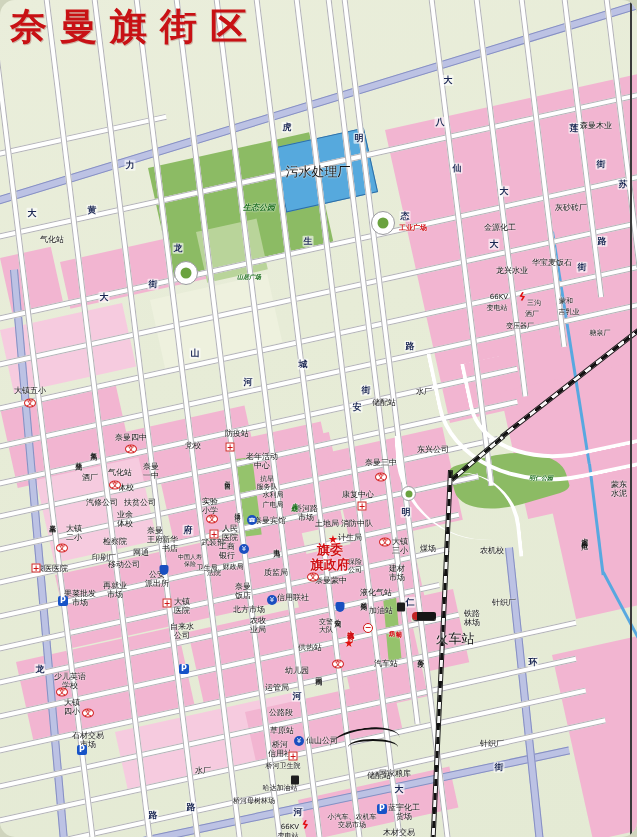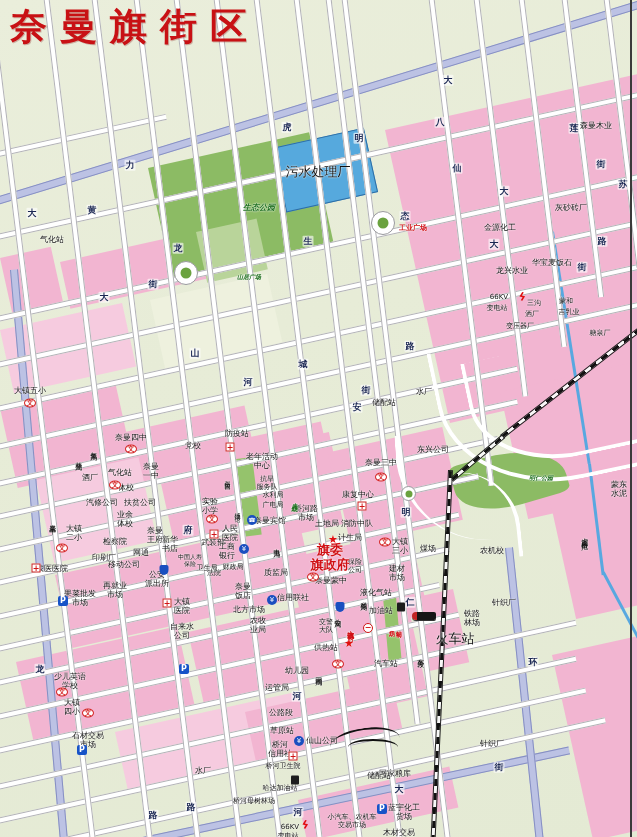--- a/index.html
+++ b/index.html
@@ -1,18 +1,18 @@
 <!DOCTYPE html>
 <html><head>
 <meta charset="utf-8">
 <style>
   html,body{margin:0;padding:0;background:#cfd4bd;}
   #map{position:relative;width:637px;height:837px;overflow:hidden;
        background:linear-gradient(160deg,#eaeedb 0%,#e7ecd7 40%,#e4ead4 100%);
-       font-family:"DejaVu Sans",sans-serif;}
+       font-family:"DejaVu Sans",sans-serif;border-radius:15px;}
   
   #titlebox{position:absolute;left:10px;top:2px;z-index:50;}
   #title{margin:0;font-family:"DejaVu Serif",serif;font-weight:bold;color:#c81114;
          font-size:37px;letter-spacing:13px;text-shadow:1px 1px 0 rgba(120,0,0,.25);}
   #subtitle{margin:0;padding-left:10px;font-size:24px;color:#151515;font-weight:bold;letter-spacing:1px;}
   
   .blk{position:absolute;background:#f2b5d1;transform:rotate(-12.5deg);transform-origin:0 0;z-index:2;}
   .blk.lite{background:#f6cbdf;}
   .blk.cream{background:#eef1de;}
   .park{position:absolute;background:#8cbb64;transform:rotate(-12.5deg);transform-origin:0 0;z-index:3;}
@@ -218,21 +218,21 @@
 医院</span>
       <span class="lbl " style="left: 182px; top: 631px;">自来水
 公司</span>
       <span class="lbl " style="left: 243px; top: 591px;">奈曼
 饭店</span>
       <span class="lbl " style="left: 293px; top: 598px;">信用联社</span>
       <span class="lbl " style="left: 249px; top: 610px;">北方市场</span>
       <span class="lbl " style="left: 258px; top: 625px;">农牧
 业局</span>
       <span class="lbl " style="left: 276px; top: 573px;">质监局</span>
-      <span class="lbl " style="left: 310px; top: 648px; margin-left: 16px;">供热站</span>
+      <span class="lbl " style="left: 310px; top: 648px;">供热站</span>
       <span class="lbl " style="left: 297px; top: 671px;">幼儿园</span>
       <span class="lbl v s7" style="left: 318px; top: 673px;">国税局</span>
       <span class="lbl " style="left: 70px; top: 681px;">少儿英语
 学校</span>
       <span class="lbl " style="left: 72px; top: 707px;">大镇
 四小</span>
       <span class="lbl " style="left: 277px; top: 688px;">运管局</span>
       <span class="lbl " style="left: 281px; top: 713px;">公路段</span>
       <span class="lbl " style="left: 88px; top: 740px;">石材交易
 市场</span>

